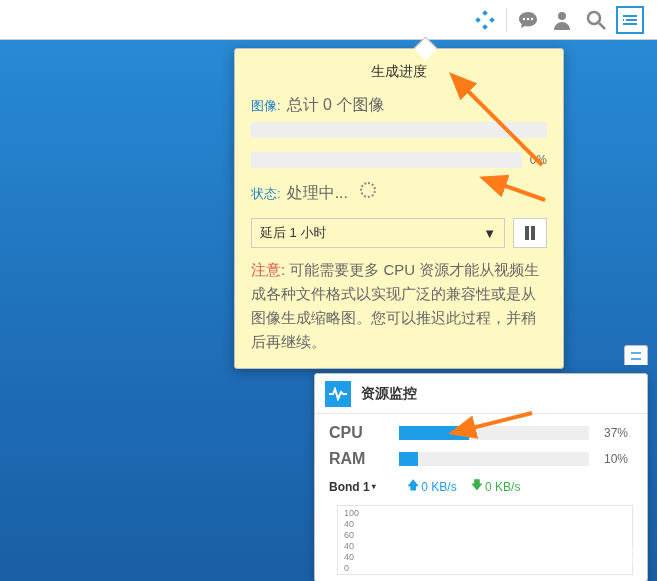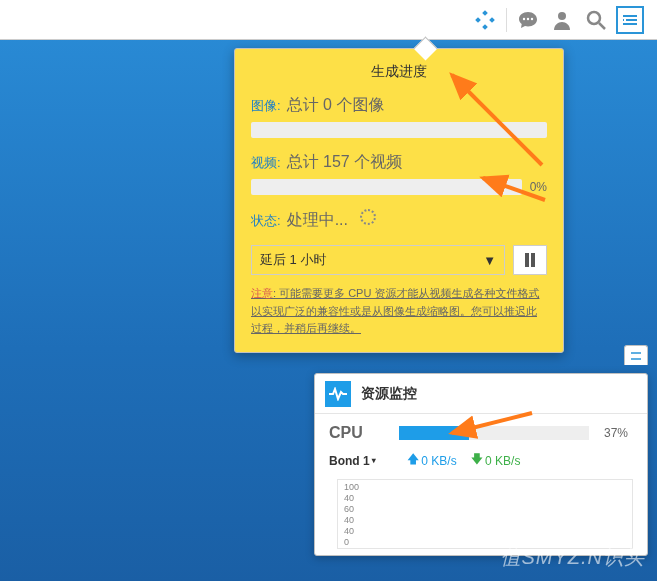--- a/index.html
+++ b/index.html
@@ -28,21 +28,21 @@
   .search-icon svg { stroke: #888; }
   .app-icon {
     width: 28px; height: 28px; border: 2px solid #2a95d8;
     display: flex; align-items: center; justify-content: center;
     color: #2a95d8;
   }
 
   .popup {
     position: absolute;
     top: 48px; left: 234px; width: 330px;
-    background: #fde047;
+    background: #fef9c3;
     border: 1px solid #c0c0c0;
     box-shadow: 0 3px 12px rgba(0,0,0,0.3);
     border-radius: 3px;
     padding: 14px 16px;
   }
   .popup::before {
     content: "";
     position: absolute;
     top: -9px; left: 182px;
     width: 16px; height: 16px;
@@ -85,21 +85,21 @@
   .delay-select {
     flex: 1; height: 30px; border: 1px solid #ccc;
     display: flex; align-items: center; justify-content: space-between;
     padding: 0 8px; font-size: 13px; color: #333; cursor: pointer; gap: 10px;
   }
   .pause-btn {
     width: 34px; height: 30px; border: 1px solid #ccc;
     display: flex; align-items: center; justify-content: center;
     cursor: pointer; background: #fff;
   }
-  .note { font-size: 11px; color: #666; line-height: 1.6; text-decoration: underline; }
+  .note { font-size: 15px; color: #666; line-height: 1.6; }
   .note-label { color: #d9534f; }
 
   .resource-widget {
     position: absolute;
     top: 373px; left: 314px; width: 334px;
     background: #fff;
     border: 1px solid #c0c0c0;
     box-shadow: 0 2px 8px rgba(0,0,0,0.25);
     border-radius: 3px;
   }
@@ -204,24 +204,20 @@
     <div class="section-row">
       <span class="section-label-link">图像</span>
       <span class="section-value">总计 0 个图像</span>
     </div>
     <div class="progressbar">
       <div class="fill" style="width:0%"></div>
     </div>
   </div>
 
   <div class="section">
-    <div class="section-row">
-      <span class="section-label-link">视频</span>
-      <span class="section-value">总计 157 个视频</span>
-    </div>
     <div class="progress-wrapper">
       <div class="progressbar">
         <div class="fill" style="width:0%"></div>
       </div>
       <span class="progress-text">0%</span>
     </div>
   </div>
 
   <div class="section">
     <div class="section-row">
@@ -264,20 +260,27 @@
     </div>
     <span>资源监控</span>
   </div>
   <div class="rw-body">
     <div class="rw-row">
       <span class="label">CPU</span>
       <div class="bar">
           <div class="fill" style="width:37%"></div>
         </div>
       <span class="val">37%</span>
+    </div>
+    <div class="rw-row">
+      <span class="label">RAM</span>
+      <div class="bar">
+          <div class="fill" style="width:10%"></div>
+        </div>
+      <span class="val">10%</span>
     </div>
     <div class="rw-net">
       <span class="label">
           <span>Bond 1</span>
           <span style="font-size:8px">▾</span>
         </span>
       <div class="speeds">
         <span class="speed">
             <span>🡅</span>
             <span>0 KB/s</span>

